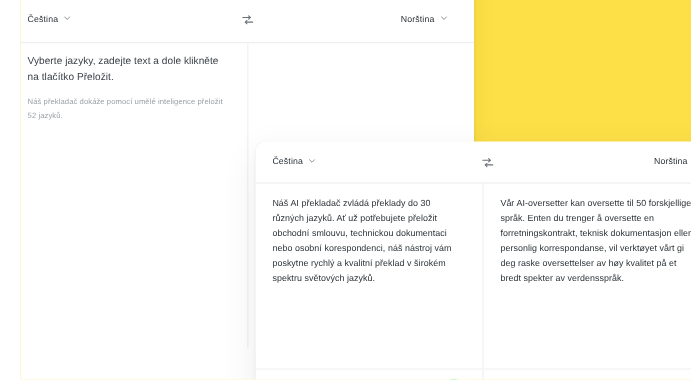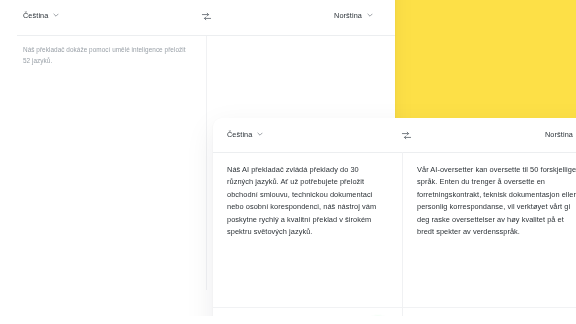--- a/index.html
+++ b/index.html
@@ -239,20 +239,21 @@
           <svg viewBox="0 0 10 10" width="6" height="6">
               <path d="M1.5 3.5 L5 7 L8.5 3.5" fill="none" stroke="#6b7178" stroke-width="1.1" stroke-linecap="round" stroke-linejoin="round"></path>
             </svg>
         </span>
       </div>
     </div>
 
     <div class="vdiv"></div>
 
     <div class="placeholder">
+      <p class="ph-title">Vyberte jazyky, zadejte text a dole klikněte na tlačítko Přeložit.</p>
       <p class="ph-sub">Náš překladač dokáže pomocí umělé inteligence přeložit 52 jazyků.</p>
     </div>
   </div>
 
   <div class="card-front">
 
     <div class="hdr">
 
       <div class="lang-pill lang-left">
         <span>Čeština</span>

